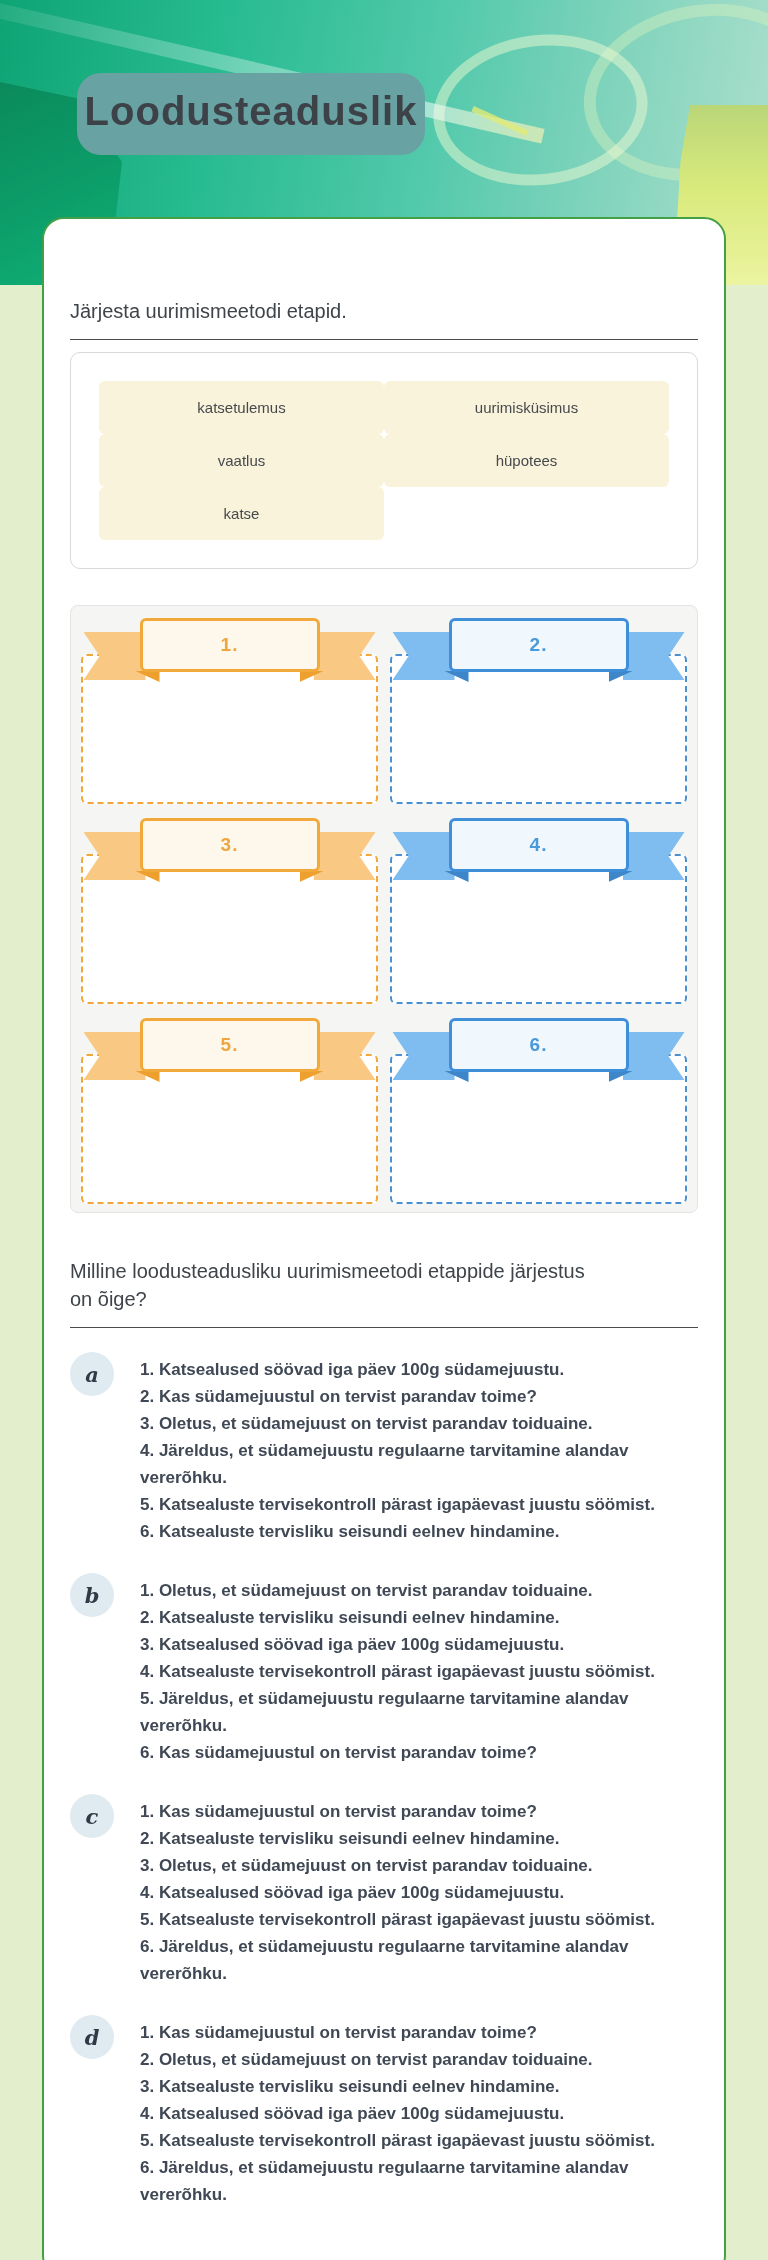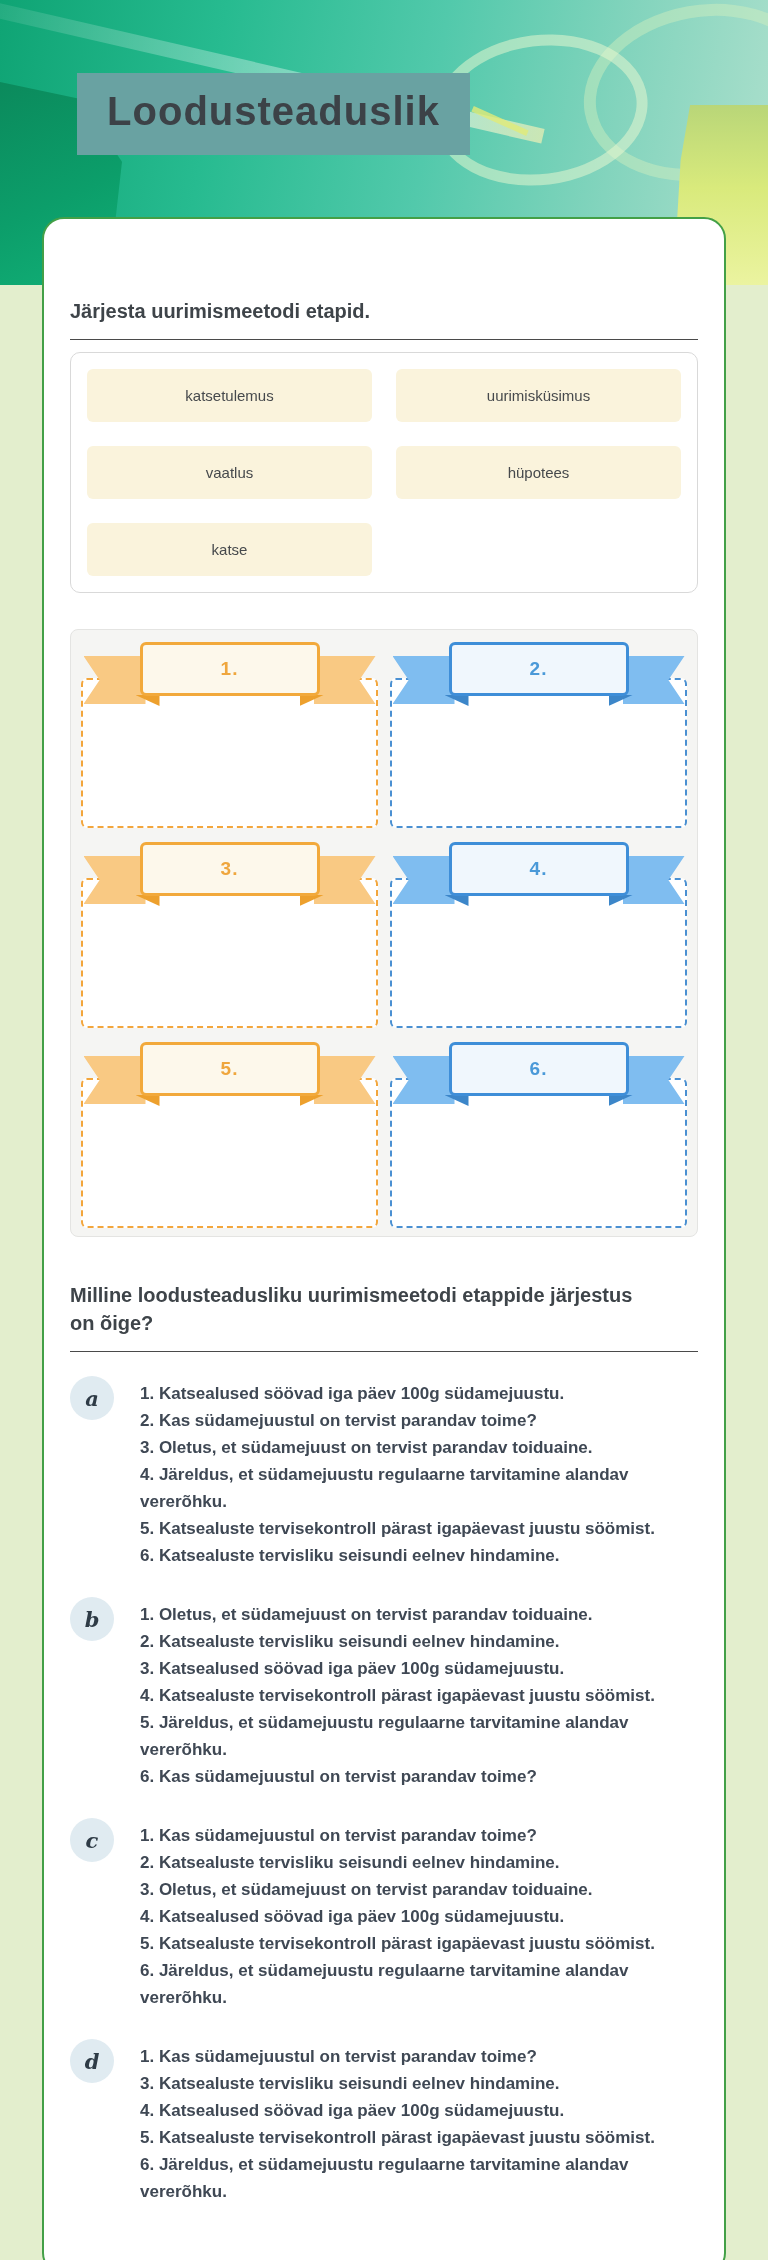--- a/index.html
+++ b/index.html
@@ -41,53 +41,54 @@
     position: absolute; left: 0; top: 82px; width: 122px; height: 210px;
     background: linear-gradient(155deg, #0b8a5c, #0c9e6a 55%, #12b178);
     clip-path: polygon(0 0, 65% 8%, 100% 38%, 88% 100%, 0 100%);
   }
   .hero .flask-right {
     position: absolute; right: 0; top: 105px; width: 95px; height: 185px;
     background: linear-gradient(180deg, #b9d678, #d9ea7c 45%, #ecf4a2);
     clip-path: polygon(18% 0, 100% 0, 100% 100%, 0 100%, 8% 30%);
   }
   .title-box {
-    position: absolute; left: 77px; top: 73px; width: 393px;
+    position: absolute; left: 77px; top: 73px; width: 348px;
     background: #69a2a2;
     padding: 10px 6px 16px;
     text-align: center;
+    border-radius: 24px;
   }
   .title-line {
     font-size: 40px; font-weight: 700; letter-spacing: 1px;
     line-height: 56px; color: #3c4247;
   }
 
   
   .card {
     position: relative;
     width: 684px;
     margin: -68px auto 35px;
     background: #ffffff;
     border: 2px solid #43a047;
     border-radius: 22px;
     padding: 78px 26px 40px;
   }
 
-  .qh { font-size: 20px; font-weight: 700; color: #3e4449; line-height: 28px; }
+  .qh { font-size: 20px; font-weight: 400; color: #3e4449; line-height: 28px; }
   .rule { border: none; border-top: 1px solid #4a4a4a; margin-top: 14px; }
 
   
   .bank {
     margin-top: 12px;
     border: 1px solid #d9d9d9;
     border-radius: 10px;
-    padding: 16px;
+    padding: 28px;
     display: grid;
     grid-template-columns: 1fr 1fr;
-    gap: 24px;
+    gap: 0;
   }
   .tile {
     background: #faf3dc;
     border-radius: 6px;
     height: 53px;
     display: flex; align-items: center; justify-content: center;
     font-size: 15px; color: #46494c;
     cursor: grab;
   }
 
@@ -288,20 +289,21 @@
         <div>4. Katsealused söövad iga päev 100g südamejuustu.</div>
         <div>5. Katsealuste tervisekontroll pärast igapäevast juustu söömist.</div>
         <div>6. Järeldus, et südamejuustu regulaarne tarvitamine alandav vererõhku.</div>
       </div>
     </div>
 
     <div class="opt">
       <div class="bubble">d</div>
       <div class="opt-lines">
         <div>1. Kas südamejuustul on tervist parandav toime?</div>
+        <div>2. Oletus, et südamejuust on tervist parandav toiduaine.</div>
         <div>3. Katsealuste tervisliku seisundi eelnev hindamine.</div>
         <div>4. Katsealused söövad iga päev 100g südamejuustu.</div>
         <div>5. Katsealuste tervisekontroll pärast igapäevast juustu söömist.</div>
         <div>6. Järeldus, et südamejuustu regulaarne tarvitamine alandav vererõhku.</div>
       </div>
     </div>
 
   </div>
 </div>
 

